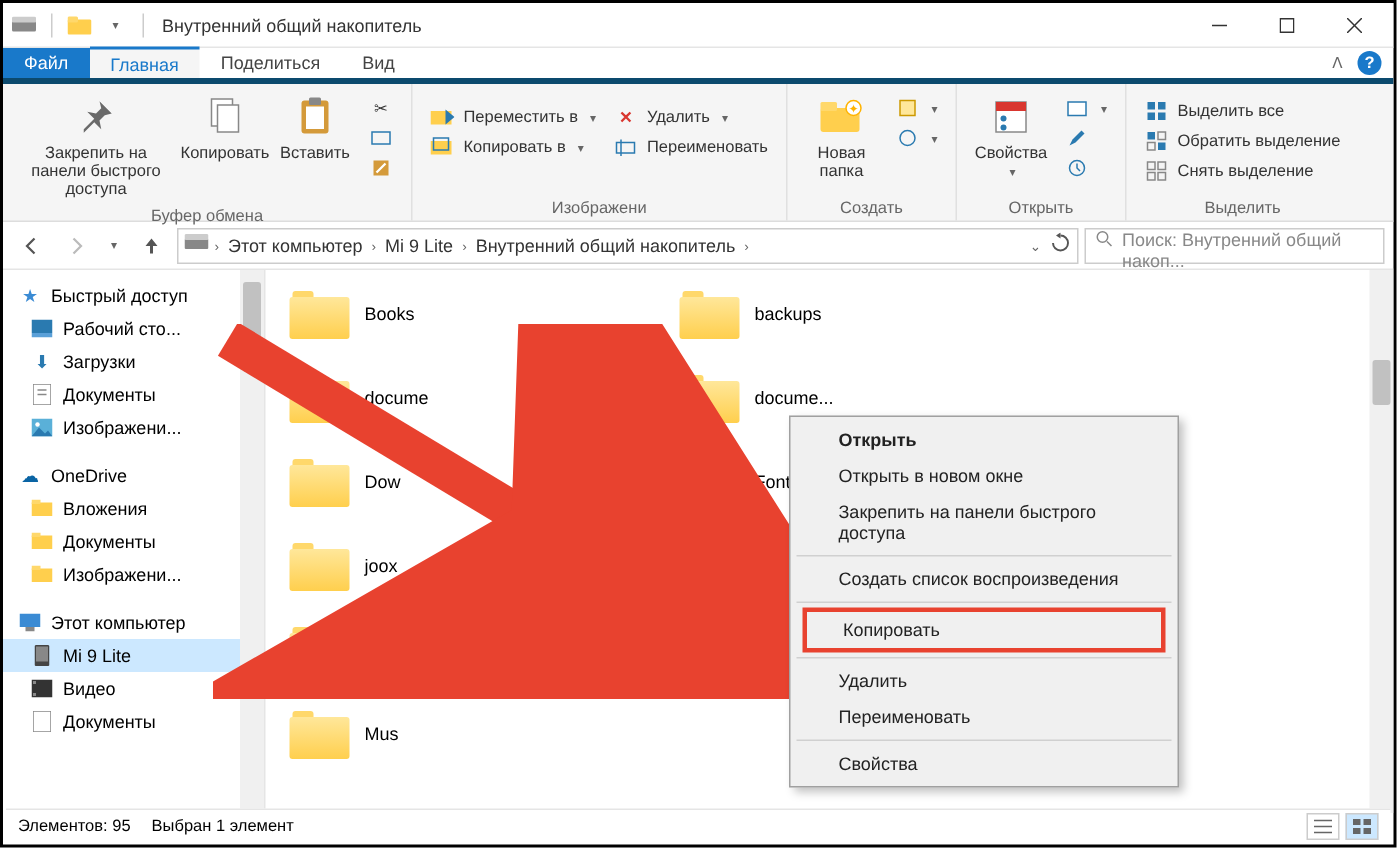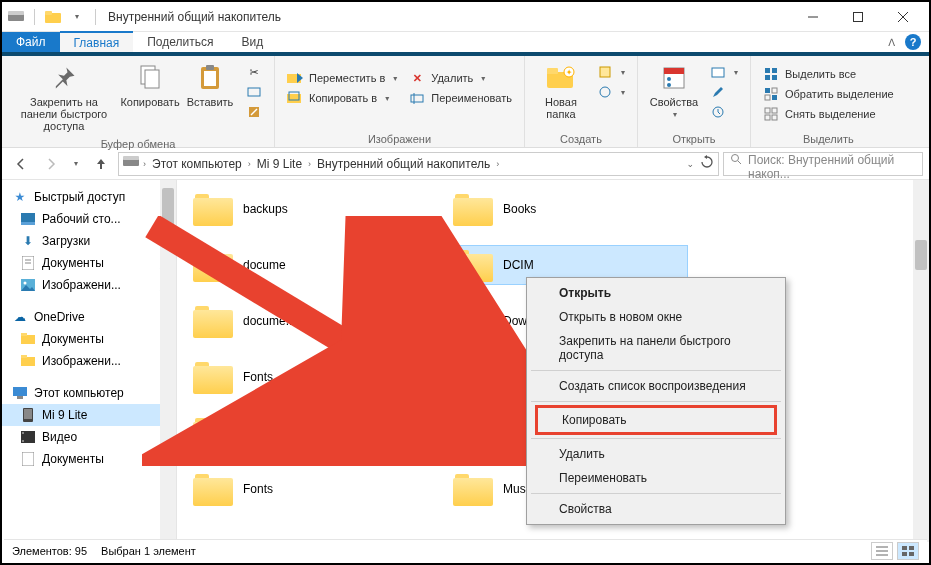--- a/index.html
+++ b/index.html
@@ -449,20 +449,29 @@
         <span class="ic" style="color:#0a64a4">☁</span>
         <span>OneDrive</span>
       </div>
     <div class="side-item">
         <span class="ic">
           <svg width="14" height="12">
             <rect y="2" width="14" height="9" fill="#ffcf4d"></rect>
             <rect width="6" height="3" fill="#ffd86b"></rect>
           </svg>
         </span>
+        <span>Вложения</span>
+      </div>
+    <div class="side-item">
+        <span class="ic">
+          <svg width="14" height="12">
+            <rect y="2" width="14" height="9" fill="#ffcf4d"></rect>
+            <rect width="6" height="3" fill="#ffd86b"></rect>
+          </svg>
+        </span>
         <span>Документы</span>
       </div>
     <div class="side-item">
         <span class="ic">
           <svg width="14" height="12">
             <rect y="2" width="14" height="9" fill="#ffcf4d"></rect>
             <rect width="6" height="3" fill="#ffd86b"></rect>
           </svg>
         </span>
         <span>Изображени...</span>
@@ -506,33 +515,29 @@
       </div>
     <div class="scrollbar-v">
         <div class="scrollbar-thumb" style="top:8px;height:60px"></div>
       </div>
   </div>
 
   <div class="content">
     <div class="folder-grid">
       <div class="folder-item">
           <div class="folder-icon"></div>
+          <span>Books</span>
+        </div>
+      <div class="folder-item">
+          <div class="folder-icon"></div>
           <span>backups</span>
         </div>
       <div class="folder-item">
           <div class="folder-icon"></div>
-          <span>Books</span>
-        </div>
-      <div class="folder-item">
-          <div class="folder-icon"></div>
           <span>docume</span>
-        </div>
-      <div class="folder-item selected">
-          <div class="folder-icon"></div>
-          <span>DCIM</span>
         </div>
       <div class="folder-item">
           <div class="folder-icon"></div>
           <span>docume...</span>
         </div>
       <div class="folder-item">
           <div class="folder-icon"></div>
           <span>Dow</span>
         </div>
       <div class="folder-item">

